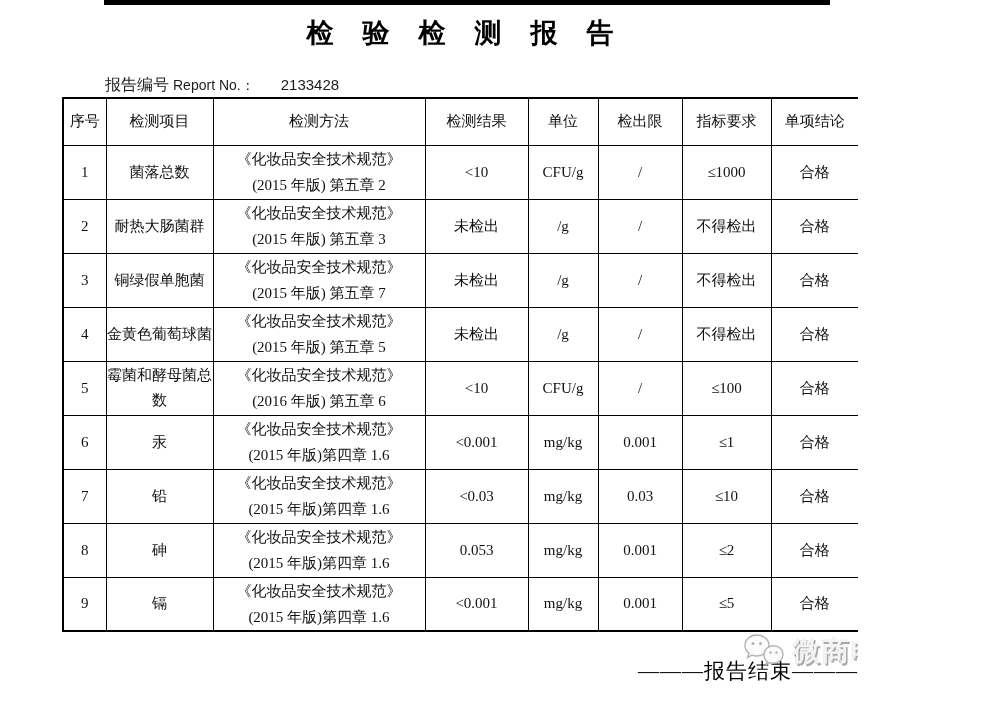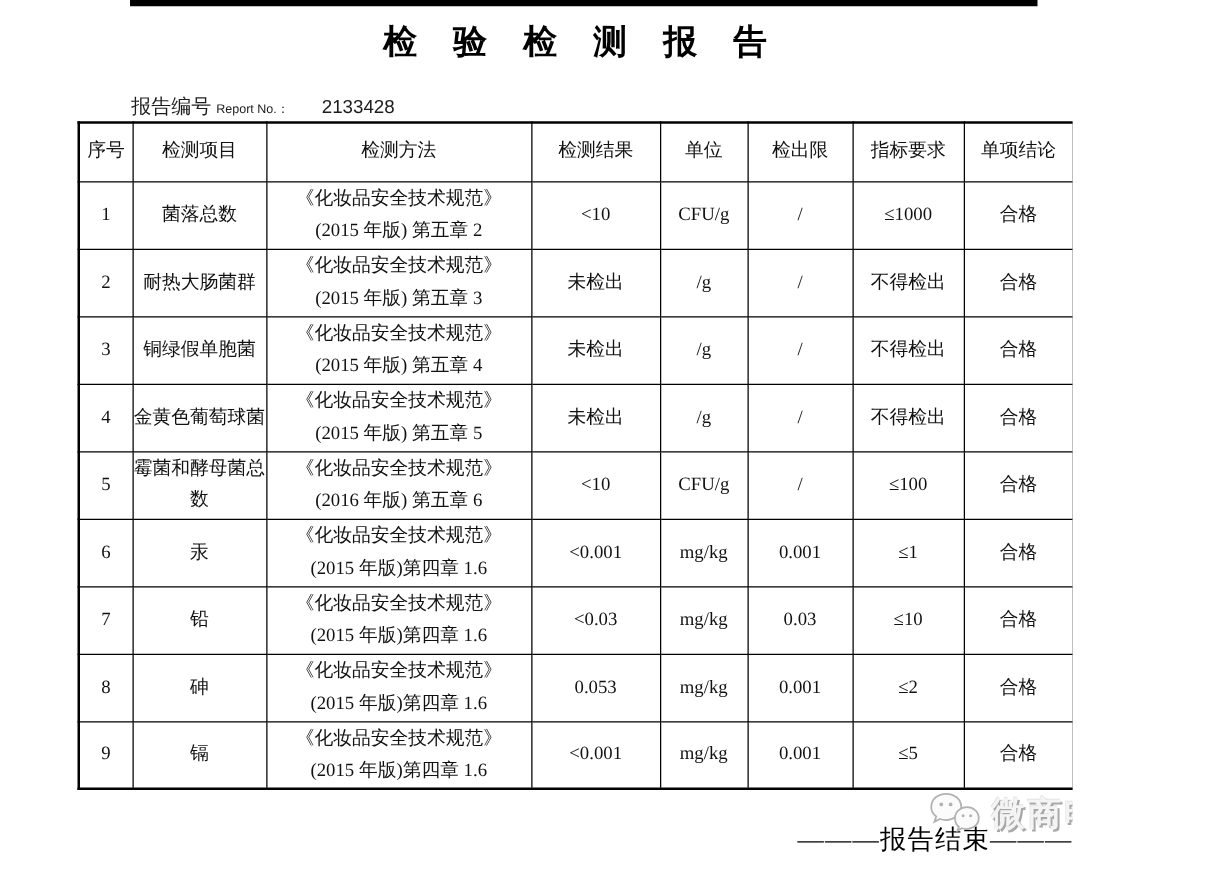--- a/index.html
+++ b/index.html
@@ -37,21 +37,21 @@
     color: #000;
     white-space: nowrap;
   }
 
   .report-no {
     margin-top: 24px;
     margin-left: 43px;
     font-size: 16px;
     color: #1c1c1c;
   }
-  .report-no .en { font-family: "Liberation Sans", "DejaVu Sans", sans-serif; font-size: 10px; }
+  .report-no .en { font-family: "Liberation Sans", "DejaVu Sans", sans-serif; font-size: 14px; }
   .report-no .val { font-family: "Liberation Sans", "DejaVu Sans", sans-serif; font-size: 15px; padding-left: 6px; margin-left: 16px; }
 
   table.results {
     margin-top: 1px;
     width: 796px;
     border-collapse: collapse;
     table-layout: fixed;
     border: 2px solid #000;
   }
   table.results th, table.results td {
@@ -177,21 +177,21 @@
       <td>/</td>
       <td>不得检出</td>
       <td>合格</td>
     </tr>
 
     <tr>
       <td>3</td>
       <td class="item-cell">铜绿假单胞菌</td>
       <td class="method-cell">
         <div>《化妆品安全技术规范》</div>
-        <div>(2015 年版) 第五章 4</div>
+        <div>(2015 年版) 第五章 7</div>
       </td>
       <td>未检出</td>
       <td>/g</td>
       <td>/</td>
       <td>不得检出</td>
       <td>合格</td>
     </tr>
 
     <tr>
       <td>4</td>

